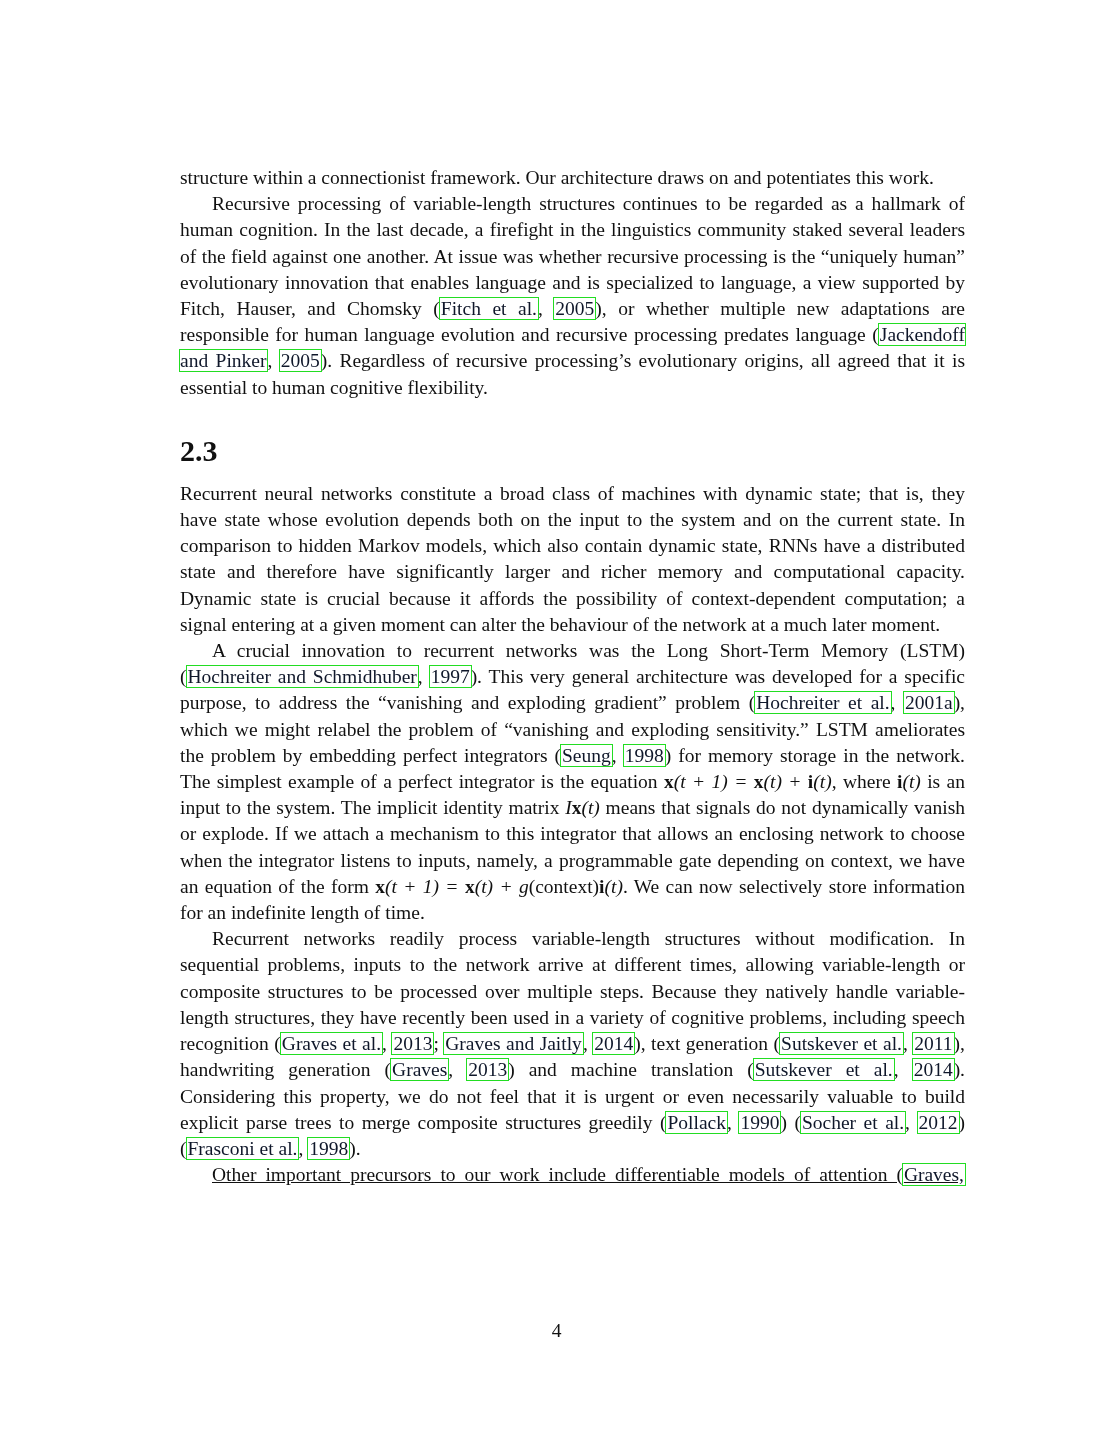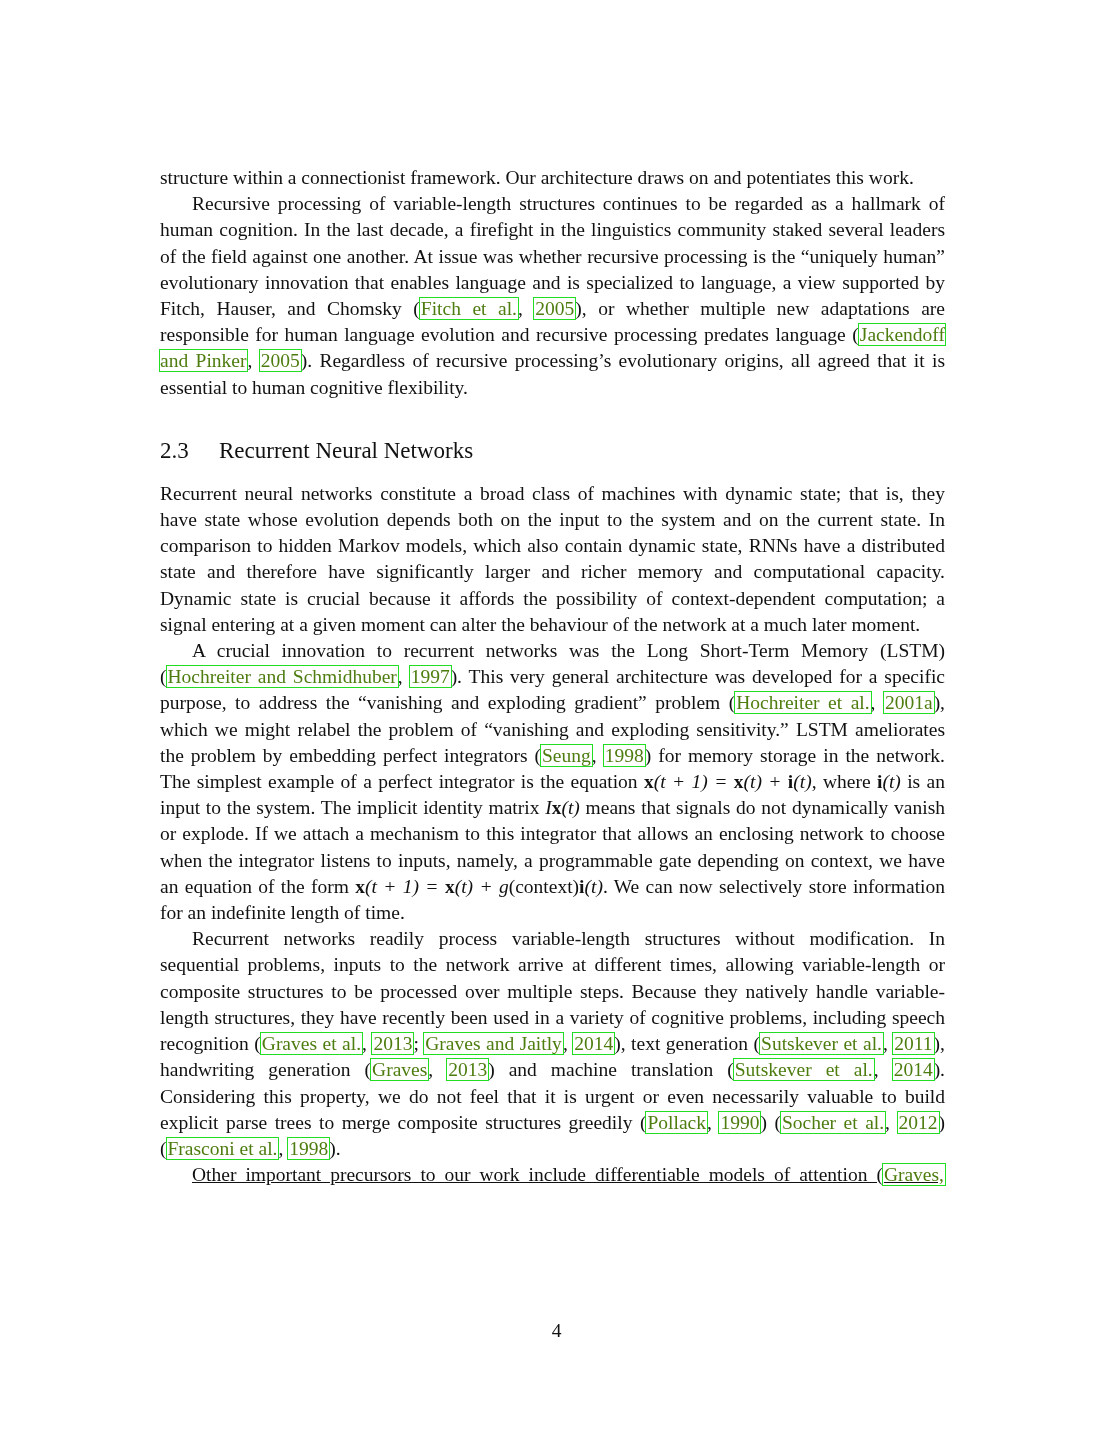--- a/index.html
+++ b/index.html
@@ -2,57 +2,56 @@
 <html><head>
 <meta charset="utf-8">
 <style>
   html, body { margin: 0; padding: 0; background: #ffffff; }
   body {
     width: 1113px; height: 1440px; position: relative; overflow: hidden;
     font-family: "Liberation Serif", "DejaVu Serif", serif;
     color: #111111;
   }
   .page {
-    position: absolute; left: 160px; top: 165px; width: 785px;
+    position: absolute; left: 180px; top: 165px; width: 785px;
   }
   p {
     margin: 0; font-size: 19.5px; line-height: 26.2px; text-align: justify;
     hyphens: manual;
   }
   p.indent { text-indent: 32px; }
   .heading {
-    margin: 36px 0 16px 0; font-size: 23px; font-weight: normal; line-height: 28px;
+    margin: 36px 0 16px 0; font-size: 30px; font-weight: bold; line-height: 28px;
     display: flex;
     align-items: flex-end;
   }
   .heading .num { width: 59px; display: inline-block; }
   .cite {
     outline: 1px solid #22dd22; outline-offset: 0px; padding: 0 1px;
-    color: #4d7c0f; text-decoration: none;
+    color: #0f172a; text-decoration: none;
   }
   .math { font-family: Liberation Serif, serif; font-style: italic; }
   .bold { font-weight: bold; font-style: normal; }
   .page-number {
     position: absolute; top: 1320px; left: 0; width: 1113px; text-align: center;
     font-size: 19.5px;
   }
   .last-line { text-align-last: justify; }
 </style>
 </head>
 <body>
 
 <div class="page">
 
   <p><span>structure within a connectionist framework. Our architecture draws on and potentiates this work.</span></p>
 
   <p class="indent"><span>Recursive processing of variable-length structures continues to be regarded as a hall­mark of human cognition. In the last decade, a firefight in the linguistics community staked several leaders of the field against one another. At issue was whether recursive processing is the “uniquely human” evolutionary innovation that enables language and is specialized to language, a view supported by Fitch, Hauser, and Chomsky (</span><a class="cite">Fitch et al.</a>, <a class="cite">2005</a><span>), or whether multiple new adaptations are responsible for human language evolution and recursive pro­cessing predates language (</span><a class="cite">Jackendoff and Pinker</a>, <a class="cite">2005</a><span>). Regardless of recursive process­ing’s evolutionary origins, all agreed that it is essential to human cognitive flexibility.</span></p>
 
   <h2 class="heading">
       <span class="num">2.3</span>
-      <span>Recurrent Neural Networks</span>
     </h2>
 
   <p><span>Recurrent neural networks constitute a broad class of machines with dynamic state; that is, they have state whose evolution depends both on the input to the system and on the current state. In comparison to hidden Markov models, which also contain dynamic state, RNNs have a distributed state and therefore have significantly larger and richer memory and computational capacity. Dynamic state is crucial because it affords the possibility of context-dependent computation; a signal entering at a given moment can alter the behaviour of the network at a much later moment.</span></p>
 
   <p class="indent"><span>A crucial innovation to recurrent networks was the Long Short-Term Memory (LSTM) (</span><a class="cite">Hochreiter and Schmidhuber</a>, <a class="cite">1997</a><span>). This very general architecture was developed for a specific purpose, to address the “vanishing and exploding gradient” problem (</span><a class="cite">Hochreiter et al.</a>, <a class="cite">2001a</a><span>), which we might relabel the problem of “vanishing and exploding sensitivity.” LSTM ameliorates the problem by embedding perfect integrators (</span><a class="cite">Seung</a>, <a class="cite">1998</a><span>) for mem­ory storage in the network. The simplest example of a perfect integrator is the equation </span><span class="math"><b class="bold">x</b>(t + 1) = <b class="bold">x</b>(t) + <b class="bold">i</b>(t)</span><span>, where </span><span class="math"><b class="bold">i</b>(t)</span><span> is an input to the system. The implicit identity matrix </span><span class="math">I<b class="bold">x</b>(t)</span><span> means that signals do not dynamically vanish or explode. If we attach a mechanism to this integrator that allows an enclosing network to choose when the integrator listens to inputs, namely, a programmable gate depending on context, we have an equation of the form </span><span class="math"><b class="bold">x</b>(t + 1) = <b class="bold">x</b>(t) + g<span style="font-style:normal">(context)</span><b class="bold">i</b>(t)</span><span>. We can now selectively store information for an indefinite length of time.</span></p>
 
   <p class="indent"><span>Recurrent networks readily process variable-length structures without modification. In sequential problems, inputs to the network arrive at different times, allowing variable-length or composite structures to be processed over multiple steps. Because they natively handle variable-length structures, they have recently been used in a variety of cognitive problems, including speech recognition (</span><a class="cite">Graves et al.</a>, <a class="cite">2013</a>; <a class="cite">Graves and Jaitly</a>, <a class="cite">2014</a><span>), text generation (</span><a class="cite">Sutskever et al.</a>, <a class="cite">2011</a><span>), handwriting generation (</span><a class="cite">Graves</a>, <a class="cite">2013</a><span>) and machine translation (</span><a class="cite">Sutskever et al.</a>, <a class="cite">2014</a><span>). Considering this property, we do not feel that it is ur­gent or even necessarily valuable to build explicit parse trees to merge composite structures greedily (</span><a class="cite">Pollack</a>, <a class="cite">1990</a>) (<a class="cite">Socher et al.</a>, <a class="cite">2012</a>) (<a class="cite">Frasconi et al.</a>, <a class="cite">1998</a><span>).</span></p>
 
   <p class="indent last-line" style="white-space:nowrap;text-decoration:underline;"><span>Other important precursors to our work include differentiable models of attention (</span><a class="cite">Graves,</a></p>
 

